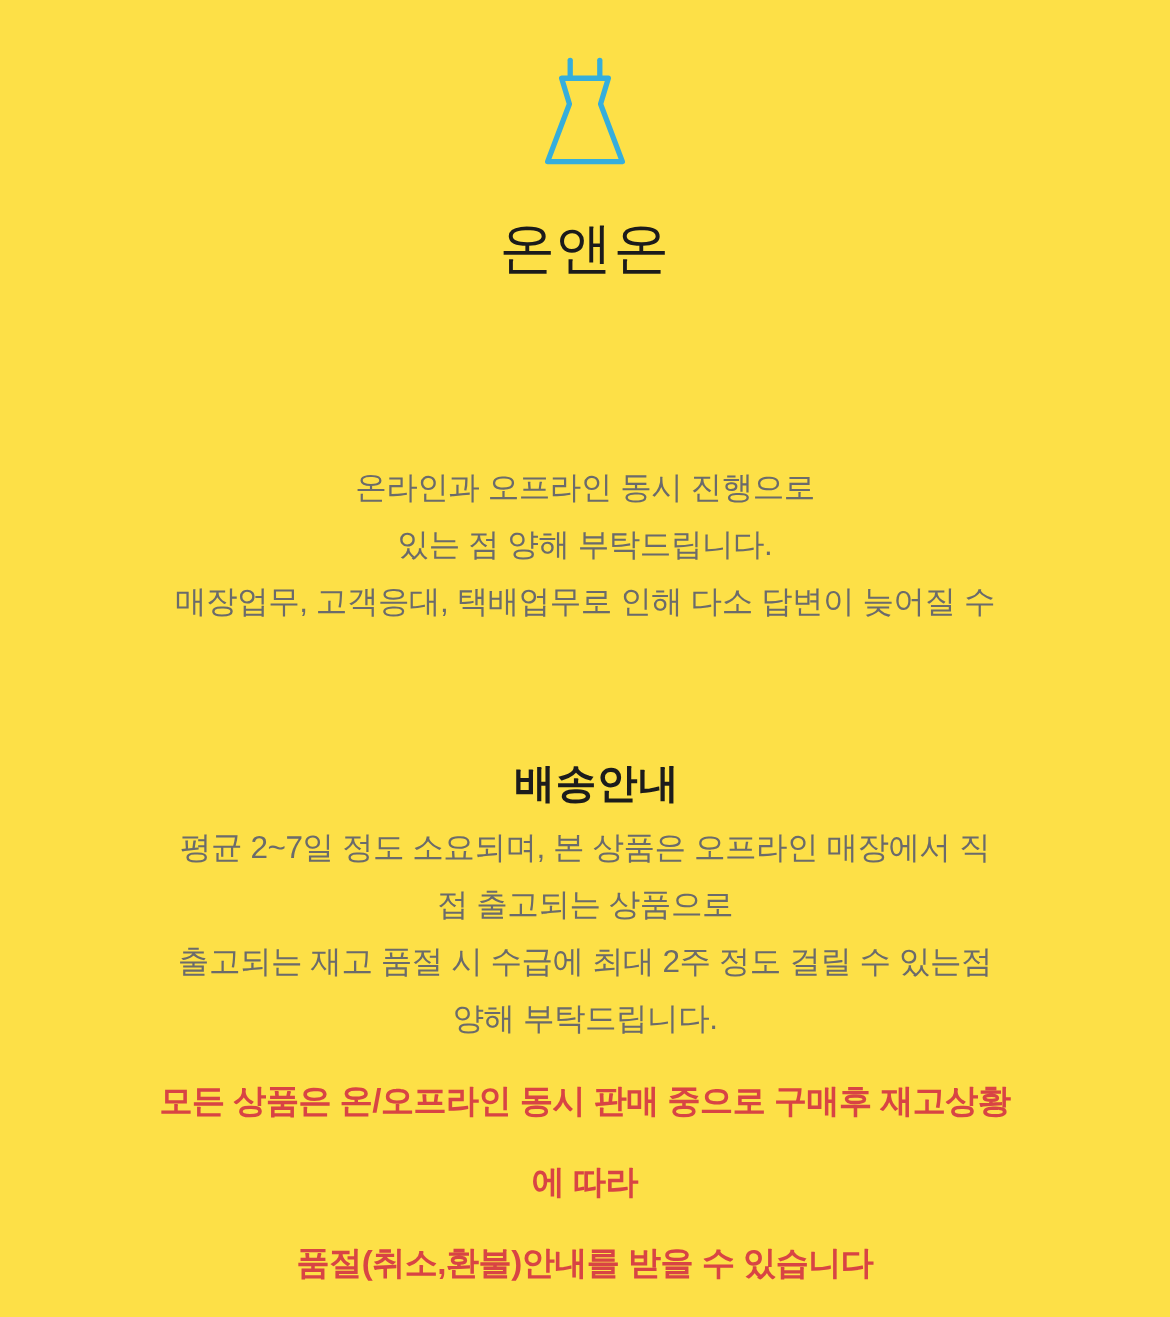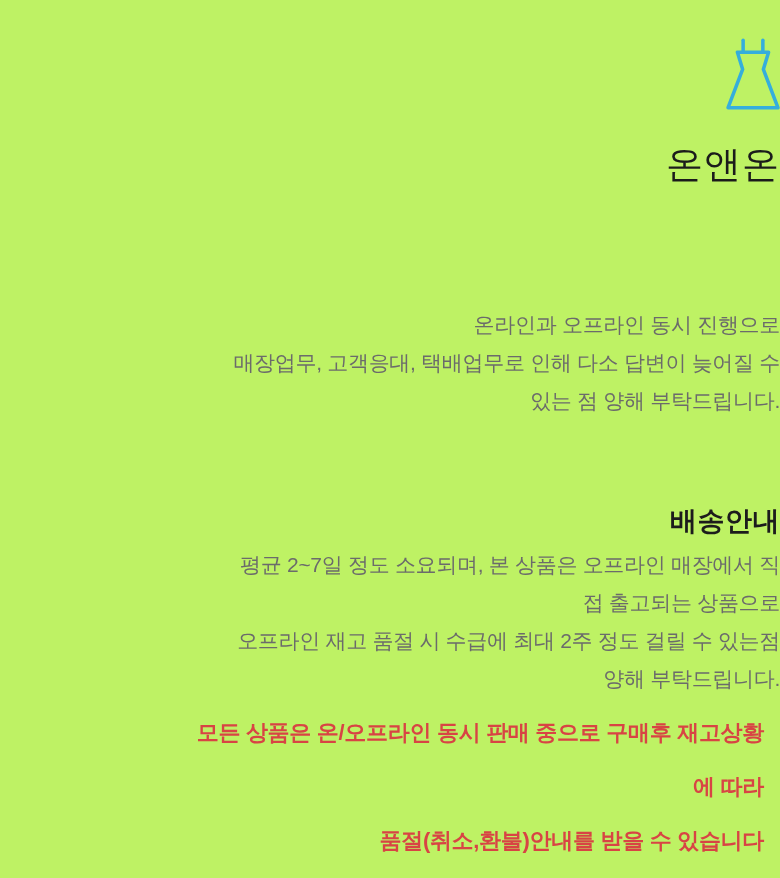--- a/index.html
+++ b/index.html
@@ -9,22 +9,22 @@
   }
   body {
     width: 780px;
     height: 878px;
     font-family: "Liberation Sans", sans-serif;
   }
   .page {
     width: 780px;
     height: 878px;
     overflow: hidden;
-    text-align: right;
-    background: #bef264;
+    text-align: center;
+    background: #fde047;
   }
   .brand-header {
     padding-top: 38px;
   }
   .dress-icon-wrap {
     display: inline-block;
     line-height: 0;
   }
   .brand-name {
     margin: 26px 0 0 0;
@@ -75,31 +75,31 @@
         <path d="M16.5 12 V2"></path>
         <path d="M35.5 12 V2"></path>
         <path d="M11 13.5 L41 13.5 L36 30 L50 67 L2 67 L16 30 Z"></path>
       </svg>
     </span>
     <h1 class="brand-name">온앤온</h1>
   </header>
 
   <section class="intro-notice">
     <p class="txt-line">온라인과 오프라인 동시 진행으로</p>
+    <p class="txt-line">있는 점 양해 부탁드립니다.</p>
     <p class="txt-line">매장업무, 고객응대, 택배업무로 인해 다소 답변이 늦어질 수</p>
-    <p class="txt-line">있는 점 양해 부탁드립니다.</p>
   </section>
 
   <section class="shipping-section">
     <h2 class="shipping-heading">배송안내</h2>
 
     <div class="shipping-body">
       <p class="txt-line">평균 2~7일 정도 소요되며, 본 상품은 오프라인 매장에서 직</p>
       <p class="txt-line">접 출고되는 상품으로</p>
-      <p class="txt-line">오프라인 재고 품절 시 수급에 최대 2주 정도 걸릴 수 있는점</p>
+      <p class="txt-line">출고되는 재고 품절 시 수급에 최대 2주 정도 걸릴 수 있는점</p>
       <p class="txt-line">양해 부탁드립니다.</p>
     </div>
 
     <div class="stock-warning">
       <p class="warning-line">모든 상품은 온/오프라인 동시 판매 중으로 구매후 재고상황</p>
       <p class="warning-line">에 따라</p>
       <p class="warning-line">품절(취소,환불)안내를 받을 수 있습니다</p>
     </div>
   </section>
 

